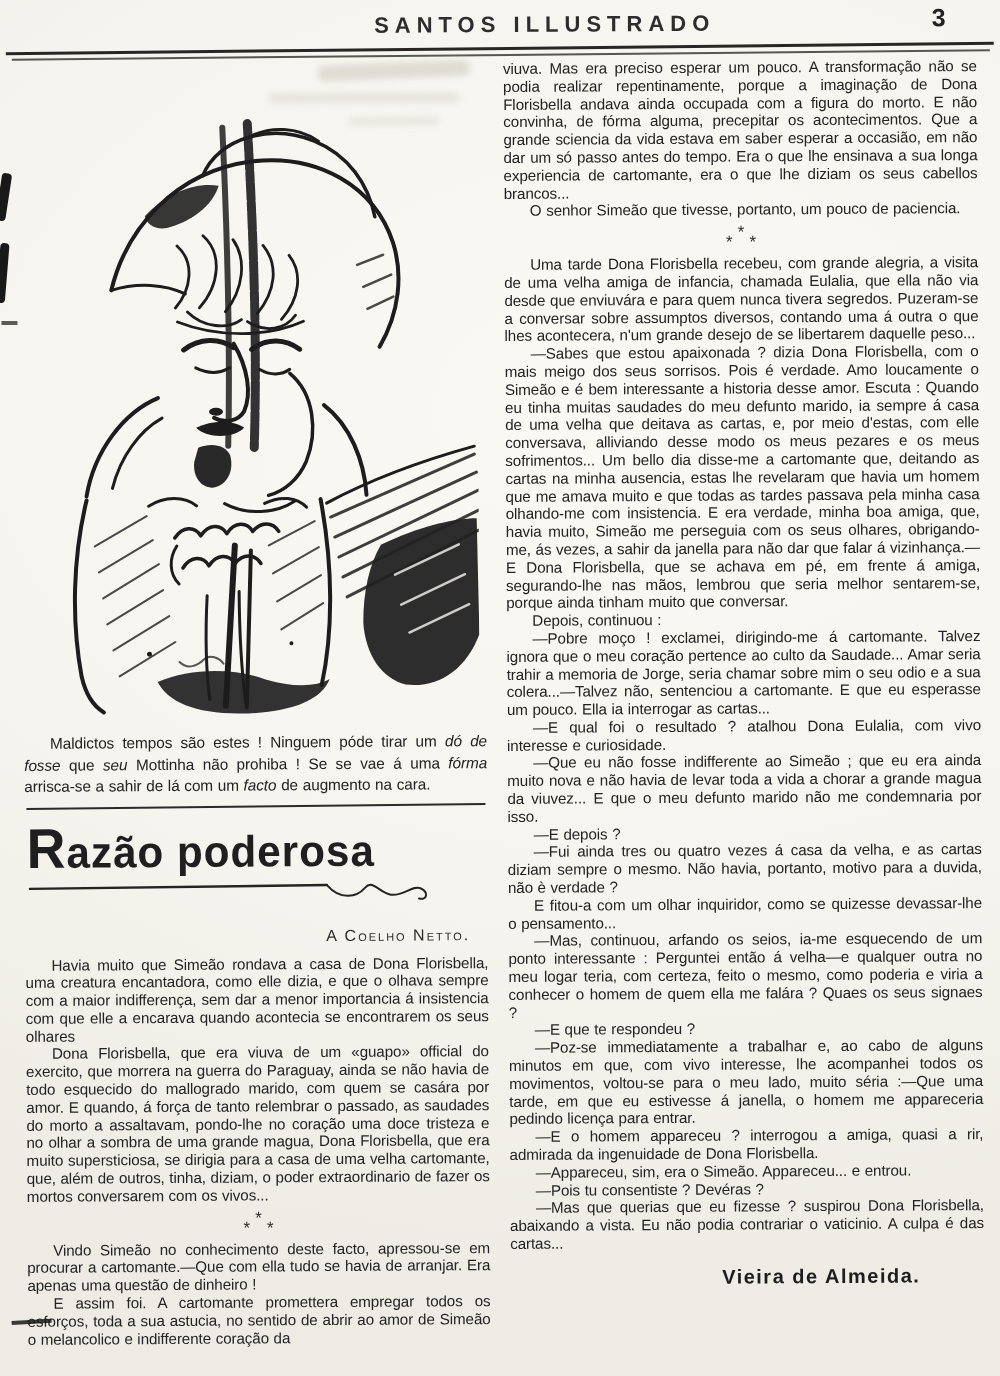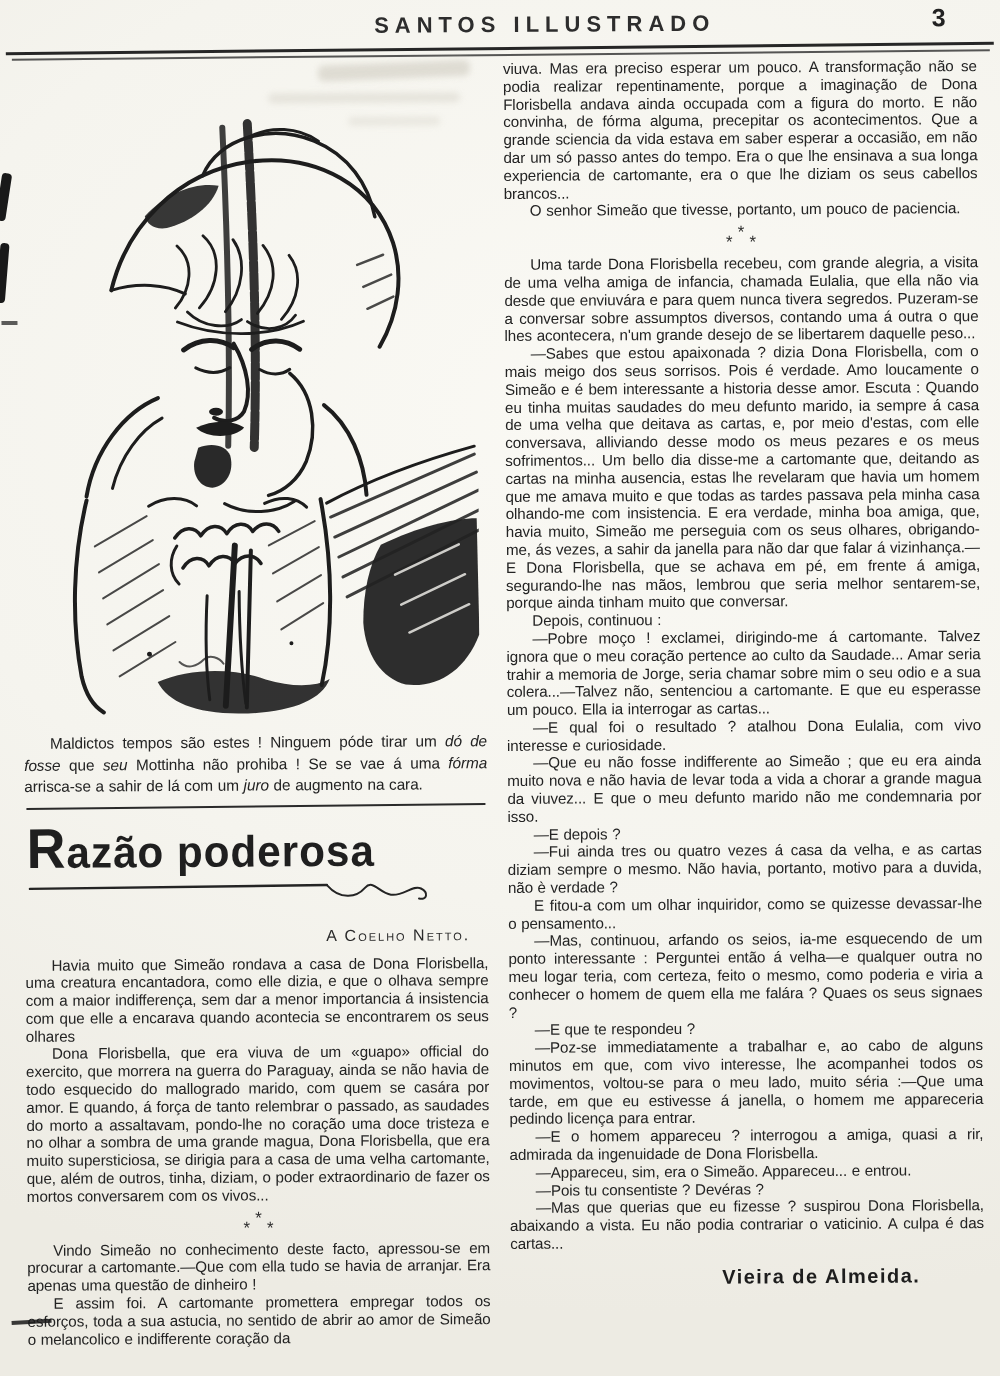--- a/index.html
+++ b/index.html
@@ -144,21 +144,21 @@
 
           <path d="M128 606 C160 592 204 592 236 604 C262 612 286 612 300 604 C292 626 258 638 210 638 C166 638 138 626 128 606 Z" fill="#1d1d1d" stroke="none" opacity=".9"></path>
           <path d="M150 586 C158 594 168 590 174 584 C180 578 190 582 194 588" stroke-width="2" opacity=".75"></path>
           <circle cx="120" cy="578" r="2.5" fill="#1d1d1d" stroke="none"></circle>
           <circle cx="262" cy="568" r="2" fill="#1d1d1d" stroke="none"></circle>
         </g>
       </svg>
     </div>
 
     <div class="caption">
-          <p class="body-par">Maldictos tempos são estes ! Ninguem póde tirar um <i>dó de fosse</i> que <i>seu</i> Mottinha não prohiba ! Se se vae á uma <i>fórma</i> arrisca-se a sahir de lá com um <i>juro</i> de augmento na cara.</p>
+          <p class="body-par">Maldictos tempos são estes ! Ninguem póde tirar um <i>dó de fosse</i> que <i>seu</i> Mottinha não prohiba ! Se se vae á uma <i>fórma</i> arrisca-se a sahir de lá com um <i>facto</i> de augmento na cara.</p>
         </div>
 
     <hr class="rule-left">
 
     <h1 class="headline">Razão poderosa</h1>
 
     <div class="flourish">
       <svg width="410" height="28" viewBox="0 0 410 28" xmlns="http://www.w3.org/2000/svg">
         <g stroke="#242424" fill="none" stroke-linecap="round">
           <path d="M3 10 L300 8" stroke-width="2.4"></path>

